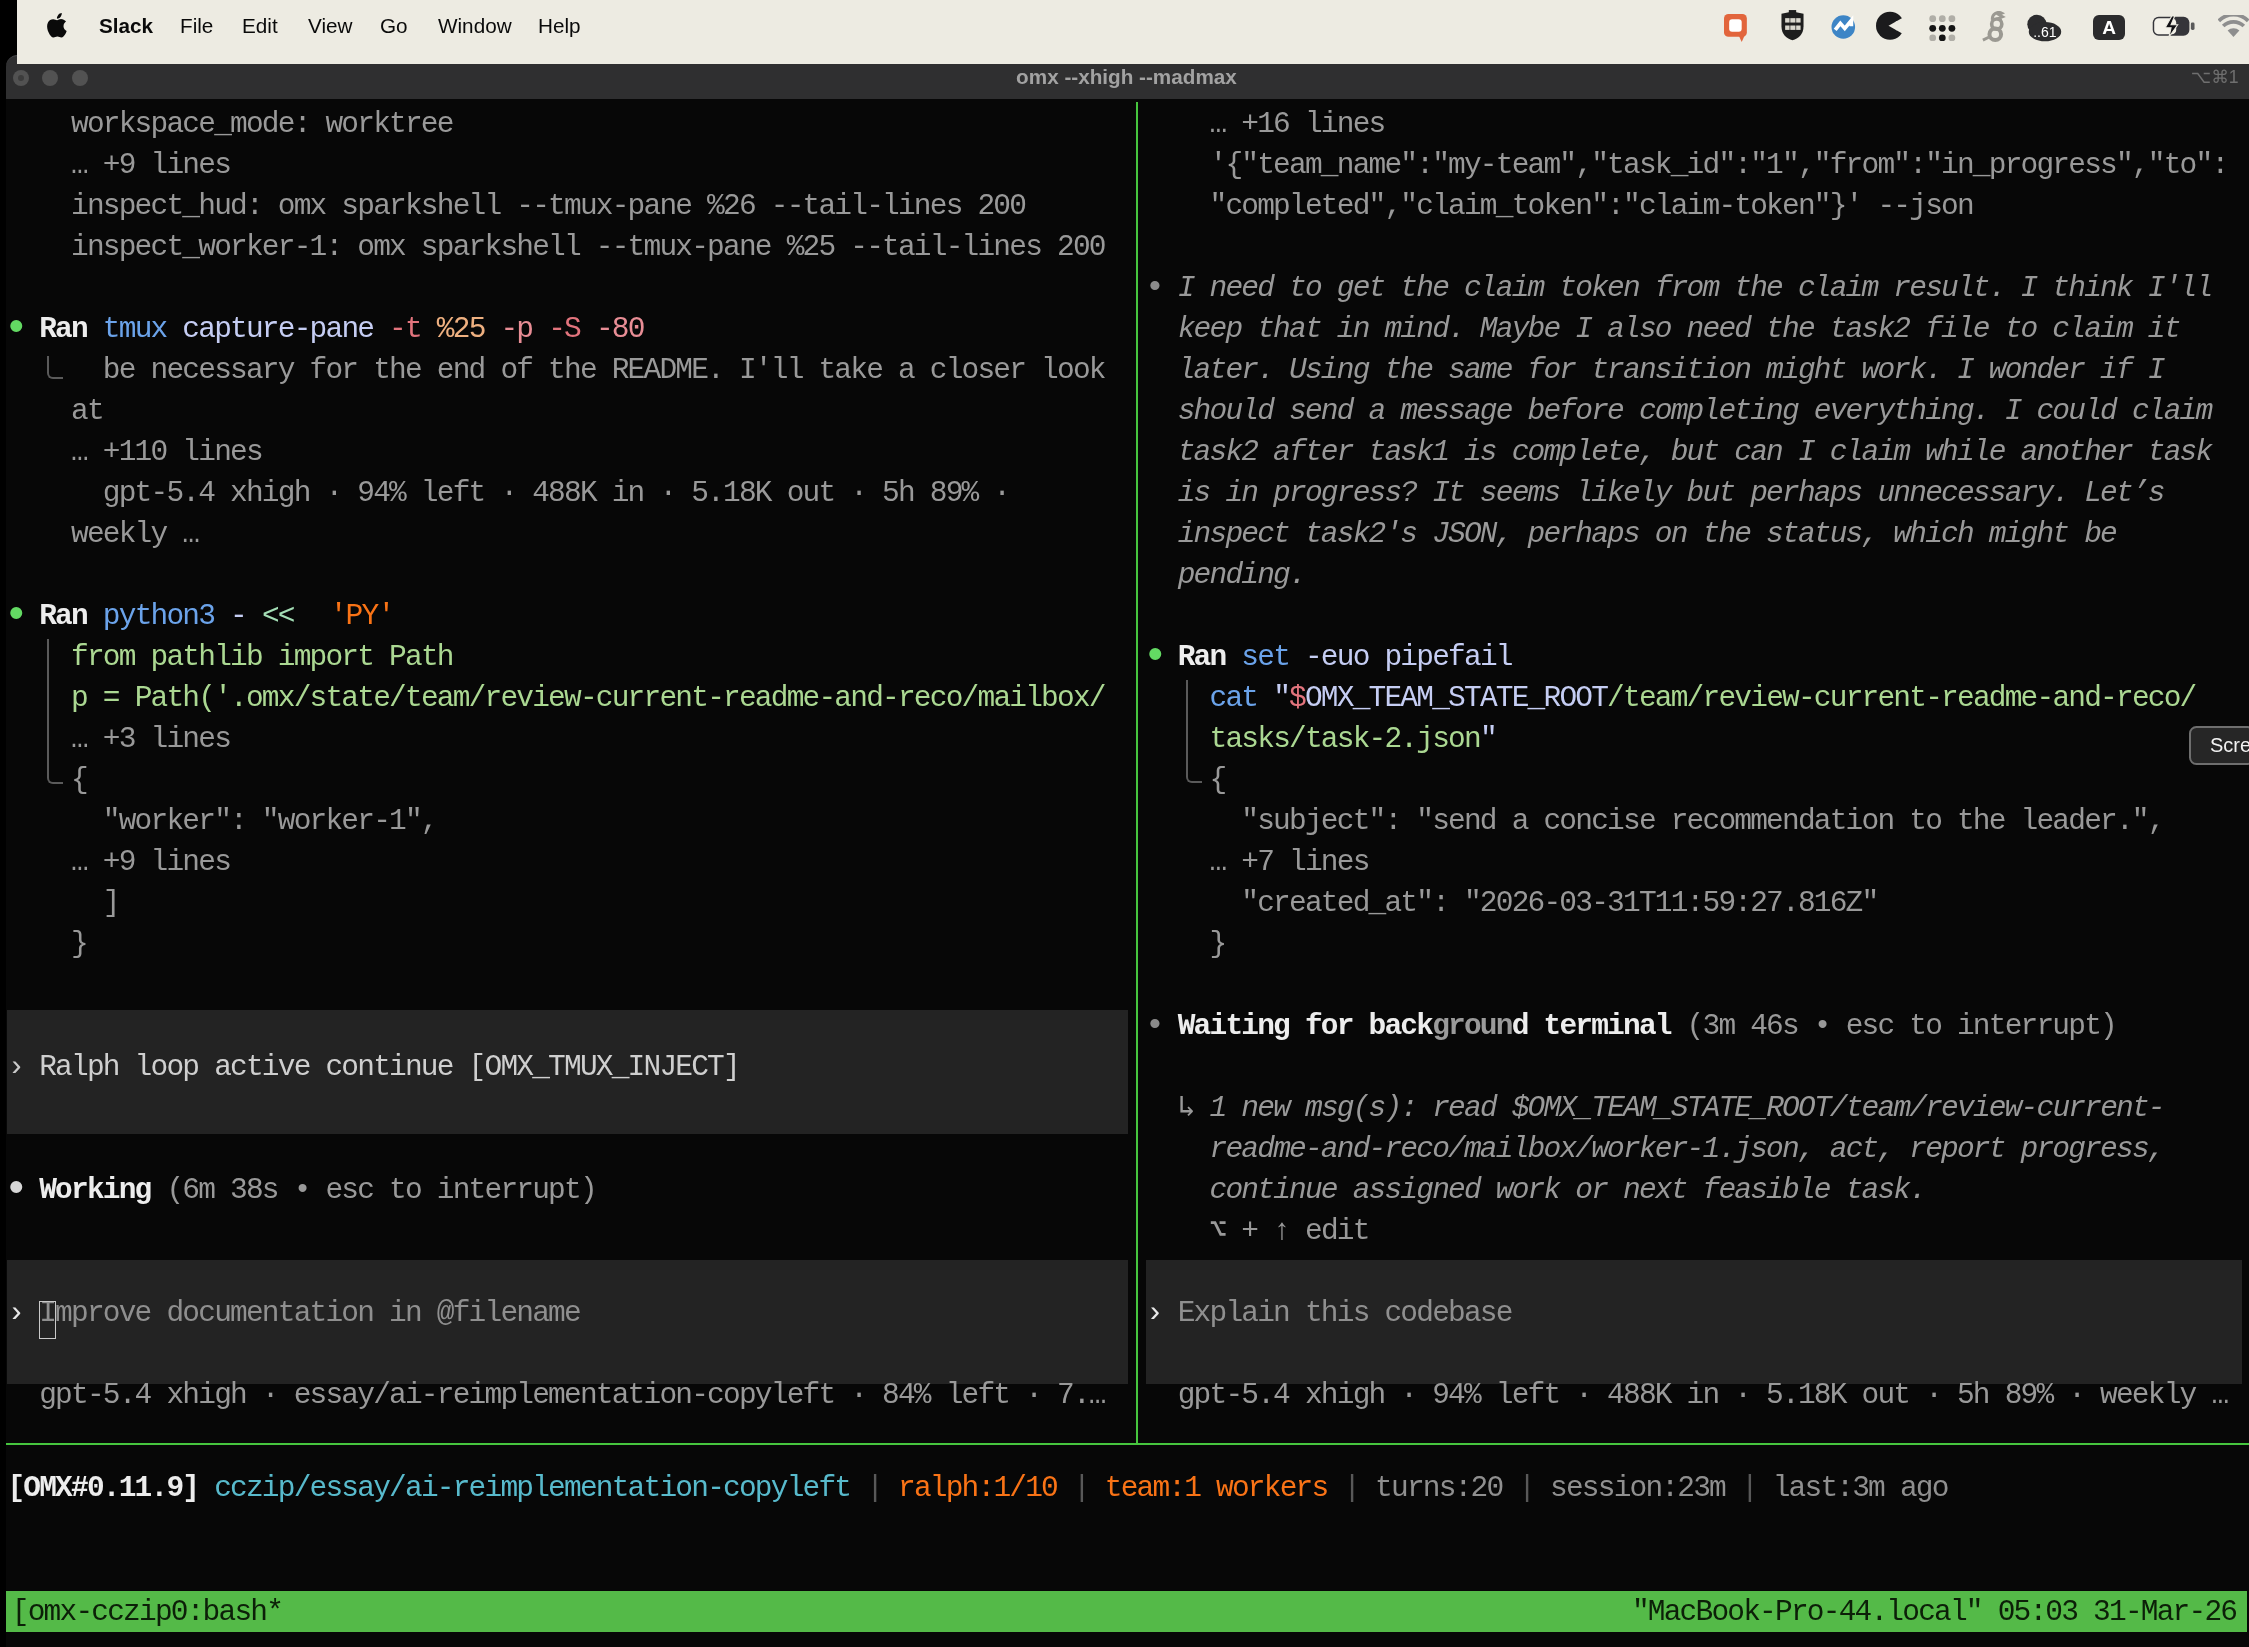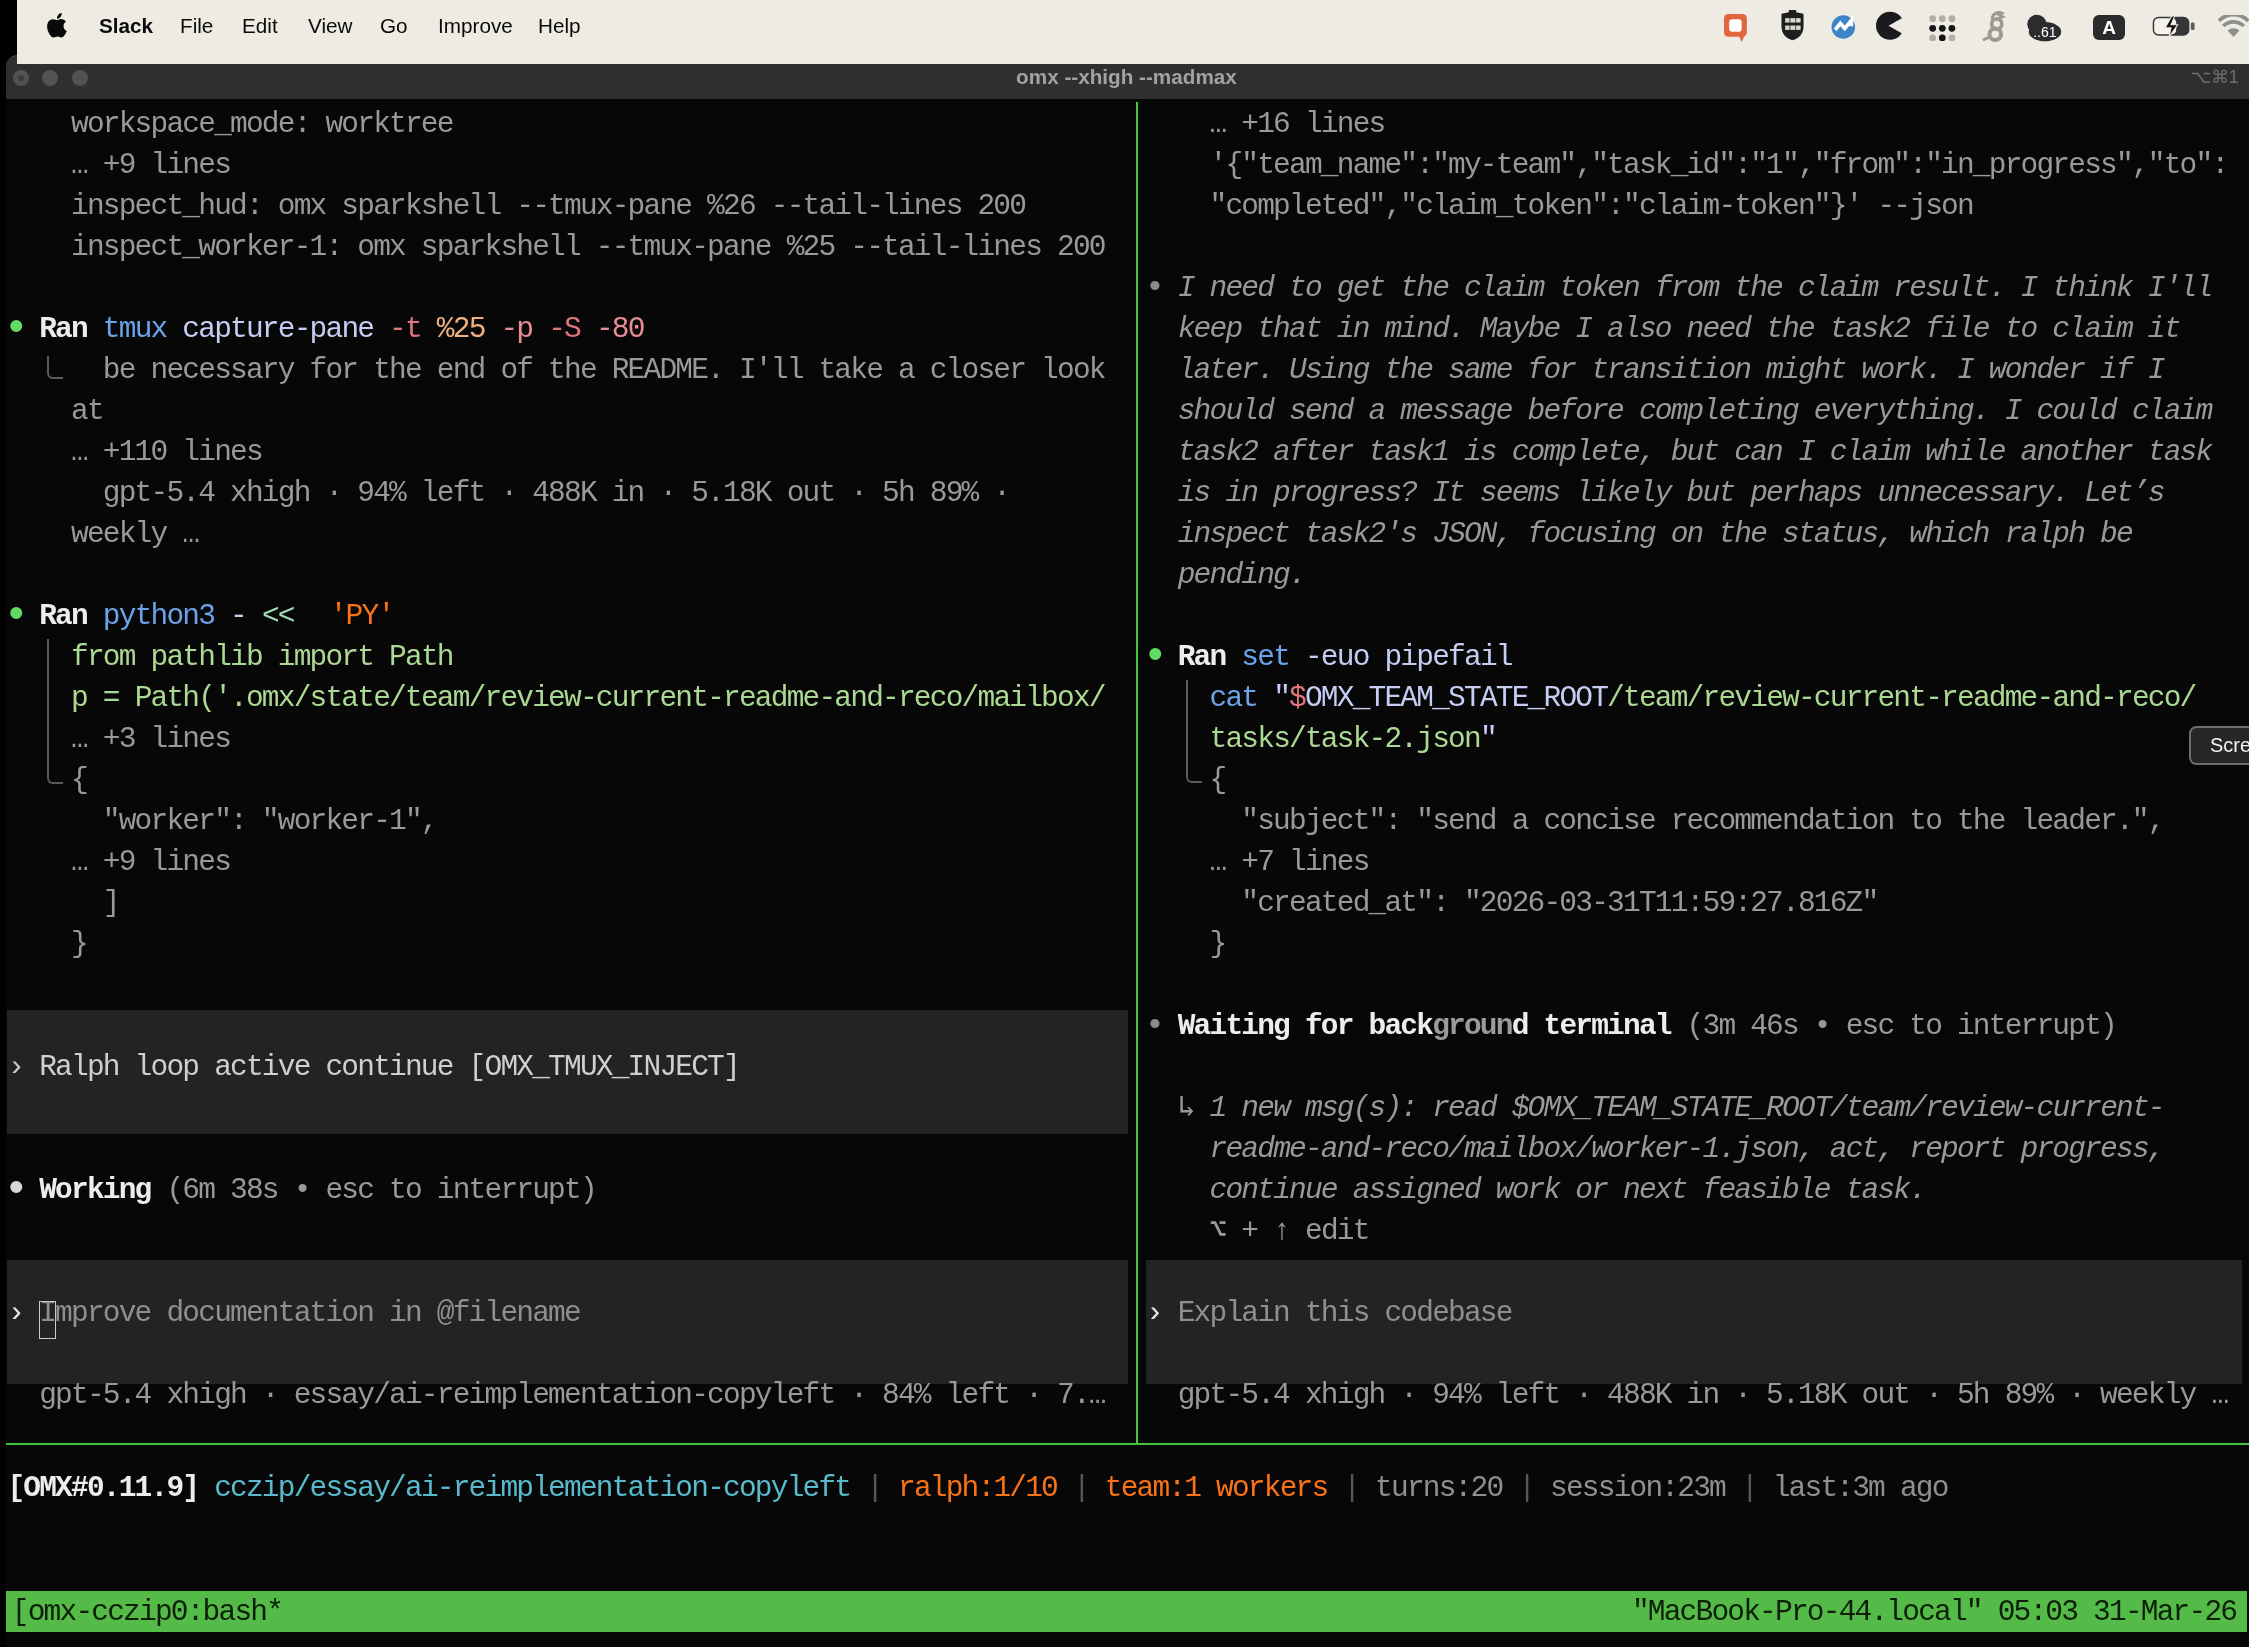--- a/index.html
+++ b/index.html
@@ -105,21 +105,21 @@
 <pre class="pane" id="rpane" style="left:1140px; top:3px;">    … +16 lines
     '{"team_name":"my-team","task_id":"1","from":"in_progress","to":
     "completed","claim_token":"claim-token"}' --json
 
 <span class="db blts">•</span> <span class="it">I need to get the claim token from the claim result. I think I'll</span>
   <span class="it">keep that in mind. Maybe I also need the task2 file to claim it</span>
   <span class="it">later. Using the same for transition might work. I wonder if I</span>
   <span class="it">should send a message before completing everything. I could claim</span>
   <span class="it">task2 after task1 is complete, but can I claim while another task</span>
   <span class="it">is in progress? It seems likely but perhaps unnecessary. Let’s</span>
-  <span class="it">inspect task2's JSON, focusing on the status, which ralph be</span>
+  <span class="it">inspect task2's JSON, perhaps on the status, which might be</span>
   <span class="it">pending.</span>
 
 <span class="gb blt">•</span> <span class="w">Ran</span> <span class="blu">set</span> <span class="lav">-euo pipefail</span>
     <span class="blu">cat</span> <span class="lav">"</span><span class="red">$</span><span class="lav">OMX_TEAM_STATE_ROOT</span><span class="cg">/team/review-current-readme-and-reco/</span>
     <span class="cg">tasks/task-2.json</span><span class="lav">"</span>
     {
       "subject": "send a concise recommendation to the leader.",
     … +7 lines
       "created_at": "2026-03-31T11:59:27.816Z"
     }
@@ -145,21 +145,21 @@
 
 <div id="menubar">
   <svg class="mi" style="left:29.5px; top:11.8px;" width="22" height="26.6" viewBox="0 0 30 36">
     <path fill="#0a0a0a" d="M22.5 19.1c0-4.1 3.4-6.1 3.5-6.2-1.9-2.8-4.9-3.2-6-3.3-2.5-.3-5 1.5-6.3 1.5-1.3 0-3.3-1.5-5.4-1.4-2.8 0-5.4 1.6-6.8 4.1-2.9 5-.7 12.5 2.1 16.6 1.4 2 3 4.2 5.2 4.1 2.1-.1 2.9-1.3 5.4-1.3 2.5 0 3.2 1.3 5.4 1.3 2.2 0 3.6-2 5-4 1.6-2.3 2.2-4.6 2.2-4.7-.1 0-4.3-1.6-4.3-6.7zM18.4 6.6c1.1-1.4 1.9-3.3 1.7-5.2-1.6.1-3.6 1.1-4.8 2.5-1 1.2-2 3.1-1.7 5 1.8.1 3.6-.9 4.8-2.3z"></path>
   </svg>
   <div class="mi mb" style="left:82px;">Slack</div>
   <div class="mi" style="left:163px;">File</div>
   <div class="mi" style="left:225px;text-align:center;">Edit</div>
   <div class="mi" style="left:291px;">View</div>
   <div class="mi" style="left:363px;">Go</div>
-  <div class="mi" style="left:421px;">Improve</div>
+  <div class="mi" style="left:421px;">Window</div>
   <div class="mi" style="left:521px;">Help</div>
 
   <svg class="mi" style="left:1707px; top:14px;" width="23.6" height="29.5" viewBox="0 0 32 40">
     <rect x="0" y="0" width="31" height="31" rx="6" fill="#e2653c"></rect>
     <path d="M20 29 L28 29 L24 38 Z" fill="#e2653c"></path>
     <rect x="7" y="7" width="17" height="17" rx="4" fill="#ffffff"></rect>
   </svg>
   <svg class="mi" style="left:1763px; top:10.3px;" width="25" height="31" viewBox="0 0 34 42">
     <rect x="12" y="0" width="10" height="6" fill="#1e1e1e"></rect>
     <path fill="#1e1e1e" d="M17 2 L32 5 V22 C32 33 25 39 17 41 C9 39 2 33 2 22 V5 Z"></path>

